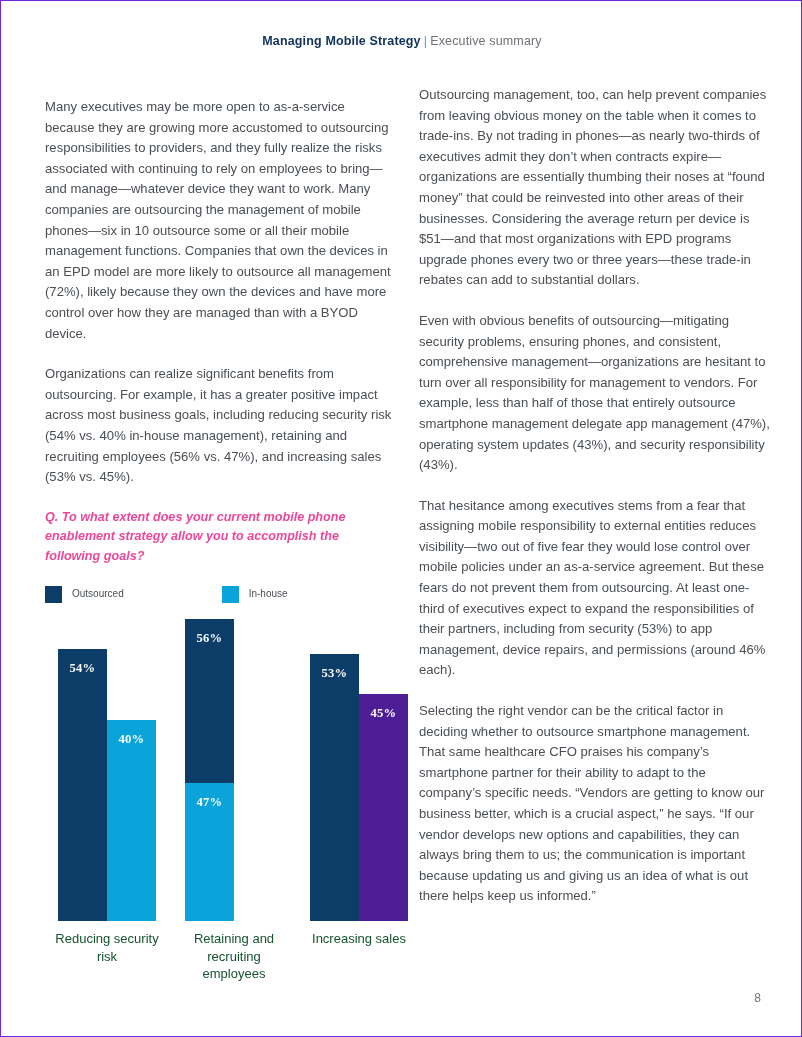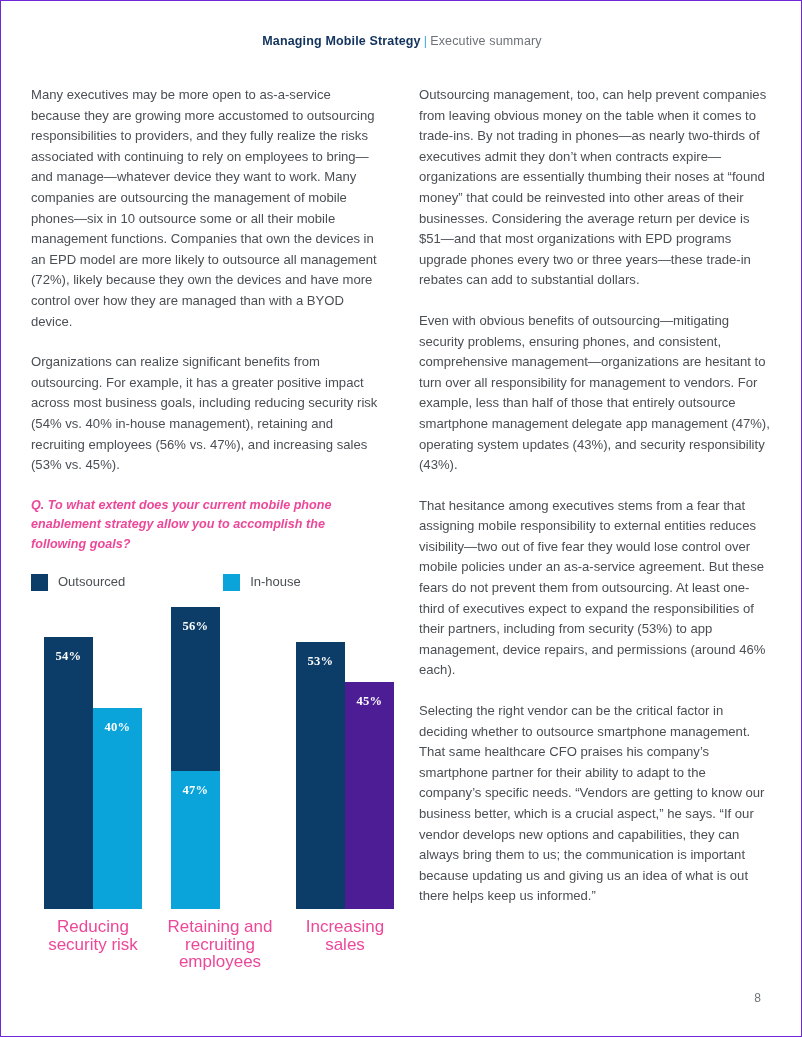--- a/index.html
+++ b/index.html
@@ -46,21 +46,21 @@
   
   .col {
     position: absolute;
     top: 84px;
     width: 348px;
     font-size: 13.1px;
     line-height: 20.6px;
     color: #4a4f54;
     text-align: left;
   }
-  .col-left  { left: 30px; }
+  .col-left  { left: 44px; margin-top: 12px; }
   .col-right { left: 418px; width: 352px; }
 
   .col p {
     margin: 0 0 20px 0;
   }
 
   
   .chart-head {
     font-size: 13.6px;
     font-weight: bold;
@@ -87,21 +87,21 @@
     display: flex;
     align-items: center;
   }
   .legend-item.second { margin-left: 98px; }
   .legend-swatch {
     width: 17px;
     height: 17px;
     display: block;
   }
   .legend-label {
-    font-size: 13px;
+    font-size: 10px;
     color: #4a4f54;
     margin-left: 10px;
     white-space: nowrap;
   }
 
   
   .plot {
     position: relative;
     width: 366px;
     height: 302px;
@@ -131,23 +131,23 @@
   }
   .cat-labels {
     position: relative;
     width: 366px;
     height: 60px;
   }
   .cat-label {
     position: absolute;
     top: 9px;
     text-align: center;
-    font-size: 17px;
+    font-size: 13px;
     line-height: 17.5px;
-    color: #ec4899;
+    color: #14532d;
   }
 
   
   .page-number {
     position: absolute;
     right: 40px;
     bottom: 31px;
     font-size: 12px;
     color: #6d7278;
   }

